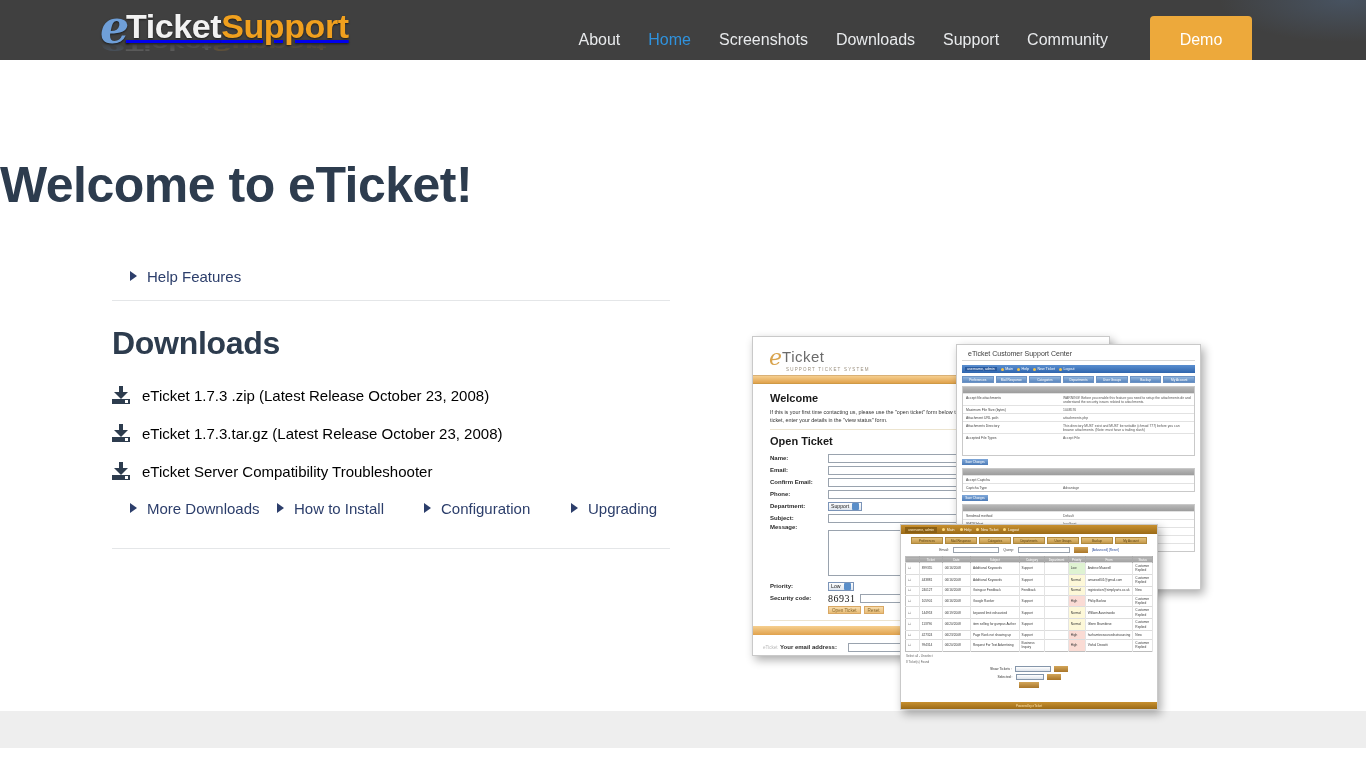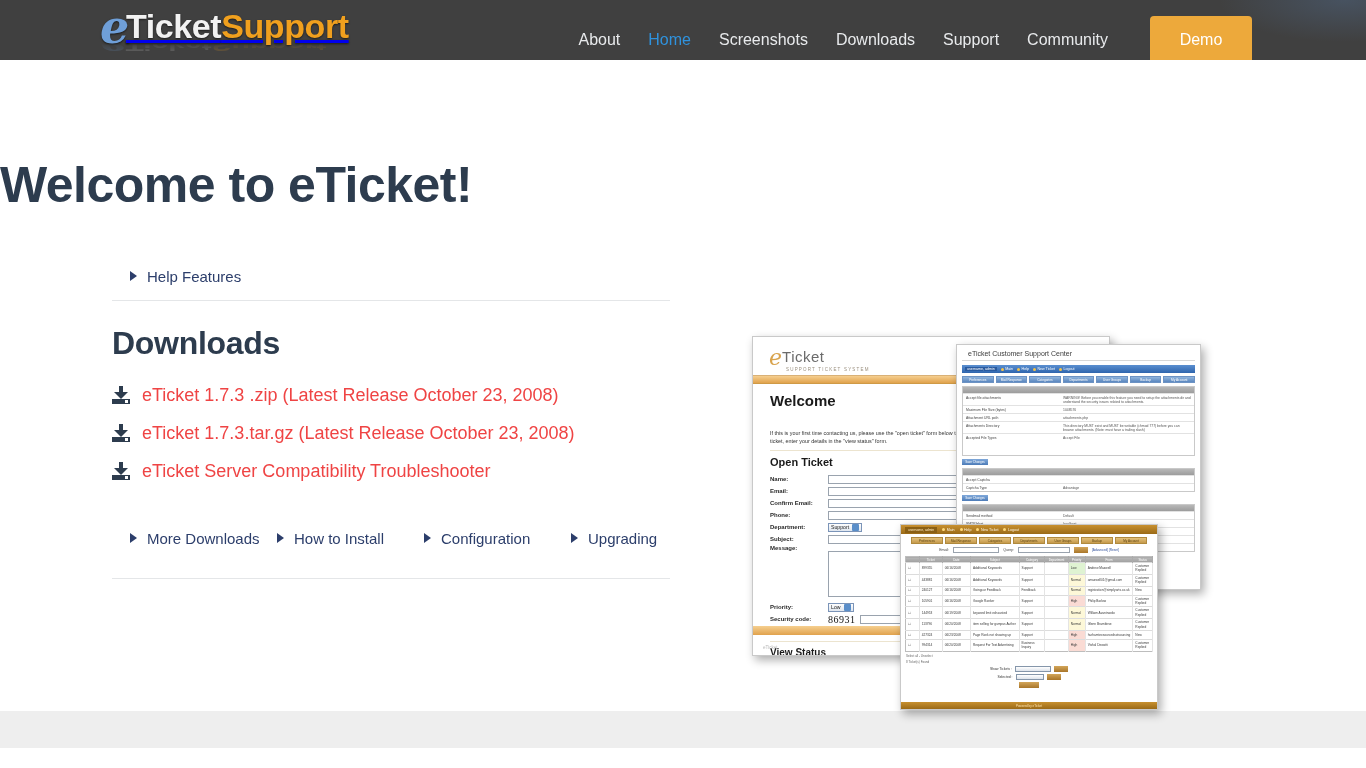--- a/index.html
+++ b/index.html
@@ -153,25 +153,25 @@
   .dl-icon .head {
     position:absolute; left:2px; top:6px; width:0; height:0;
     border-left:7px solid transparent; border-right:7px solid transparent;
     border-top:7px solid #2d3c4e;
   }
   .dl-icon .tray {
     position:absolute; left:0; bottom:0; width:18px; height:5px;
     background:#2d3c4e;
   }
   .dl-icon .notch { position:absolute; right:2px; bottom:1px; width:3px; height:3px; background:#fff; }
-  .dl-text { color: #ef4444; font-size: 18px; text-decoration: none; cursor: pointer; }
+  .dl-text { color: #000000; font-size: 15px; text-decoration: none; cursor: pointer; }
 
   .sub-links {
     display: flex;
-    margin-top: 40px;
+    margin-top: 10px;
     padding-left: 18px;
   }
   .sub-links a { margin-right: 0; }
   .sub-link-cell { width: 147px; }
   .sub-link-cell:last-child { width: auto; }
 
   .bottom-divider { margin-top: 30px; }
 
   
   .montage {
@@ -188,21 +188,21 @@
   }
 
   
   .shot-form { left: 8px; top: 14px; width: 358px; height: 320px; }
   .sf-logo { padding: 8px 0 4px 16px; height: 38px; }
   .sf-logo-e { font-family:"DejaVu Serif",serif; font-style:italic; font-size:22px; color:#d9a44e; vertical-align:-3px; }
   .sf-logo-t { font-size:15px; color:#6b6b6b; letter-spacing:.5px; }
   .sf-logo-sub { font-size:4.5px; color:#9a8f7e; letter-spacing:1.2px; margin-left:17px; display:block; margin-top:-3px; }
   .sf-bar { height: 9px; background: linear-gradient(#f6cf8f,#e0a24d); border-top:1px solid #d9b177; border-bottom:1px solid #cf9a46; }
   .sf-body { padding: 8px 17px 0 17px; }
-  .sf-h1 { font-size: 15px; font-weight: bold; color:#1a1a1a; margin-bottom:20px; }
+  .sf-h1 { font-size: 11px; font-weight: bold; color:#1a1a1a; margin-bottom:4px; }
   .sf-p { font-size: 5.4px; color:#333; line-height: 8px; margin-bottom:5px; border-bottom:1px solid #ece4cf; padding-bottom:5px; }
   .sf-h2 { font-size: 11px; font-weight: bold; color:#1a1a1a; margin:3px 0 5px; }
   .sf-field { display:flex; align-items:center; height: 12px; }
   .sf-label { width: 58px; font-size: 6px; font-weight: bold; color:#2b2b2b; }
   .sf-input { height:9px; border:1px solid #9aa3ae; background:#fff; }
   .sf-sel { height:9px; border:1px solid #7b94b8; background:linear-gradient(#fdfdfd,#dfe6ef); font-size:5.2px; color:#222; padding:0 2px; display:flex; align-items:center; gap:3px; }
   .sf-sel-arrow { width:7px; height:7px; background:#5a8ec9; border-radius:1px; }
   .sf-msg { height:46px; border:1px solid #9aa3ae; margin-left:58px; width:150px; }
   .sf-code { font-size:10px; font-family:"Liberation Serif",serif; color:#111; letter-spacing:.5px; }
   .sf-btn { height:8px; background:linear-gradient(#f7dcae,#e9bd77); border:1px solid #d9a864; font-size:4.6px; color:#8a6a2e; display:flex; align-items:center; justify-content:center; padding:0 3px; }

